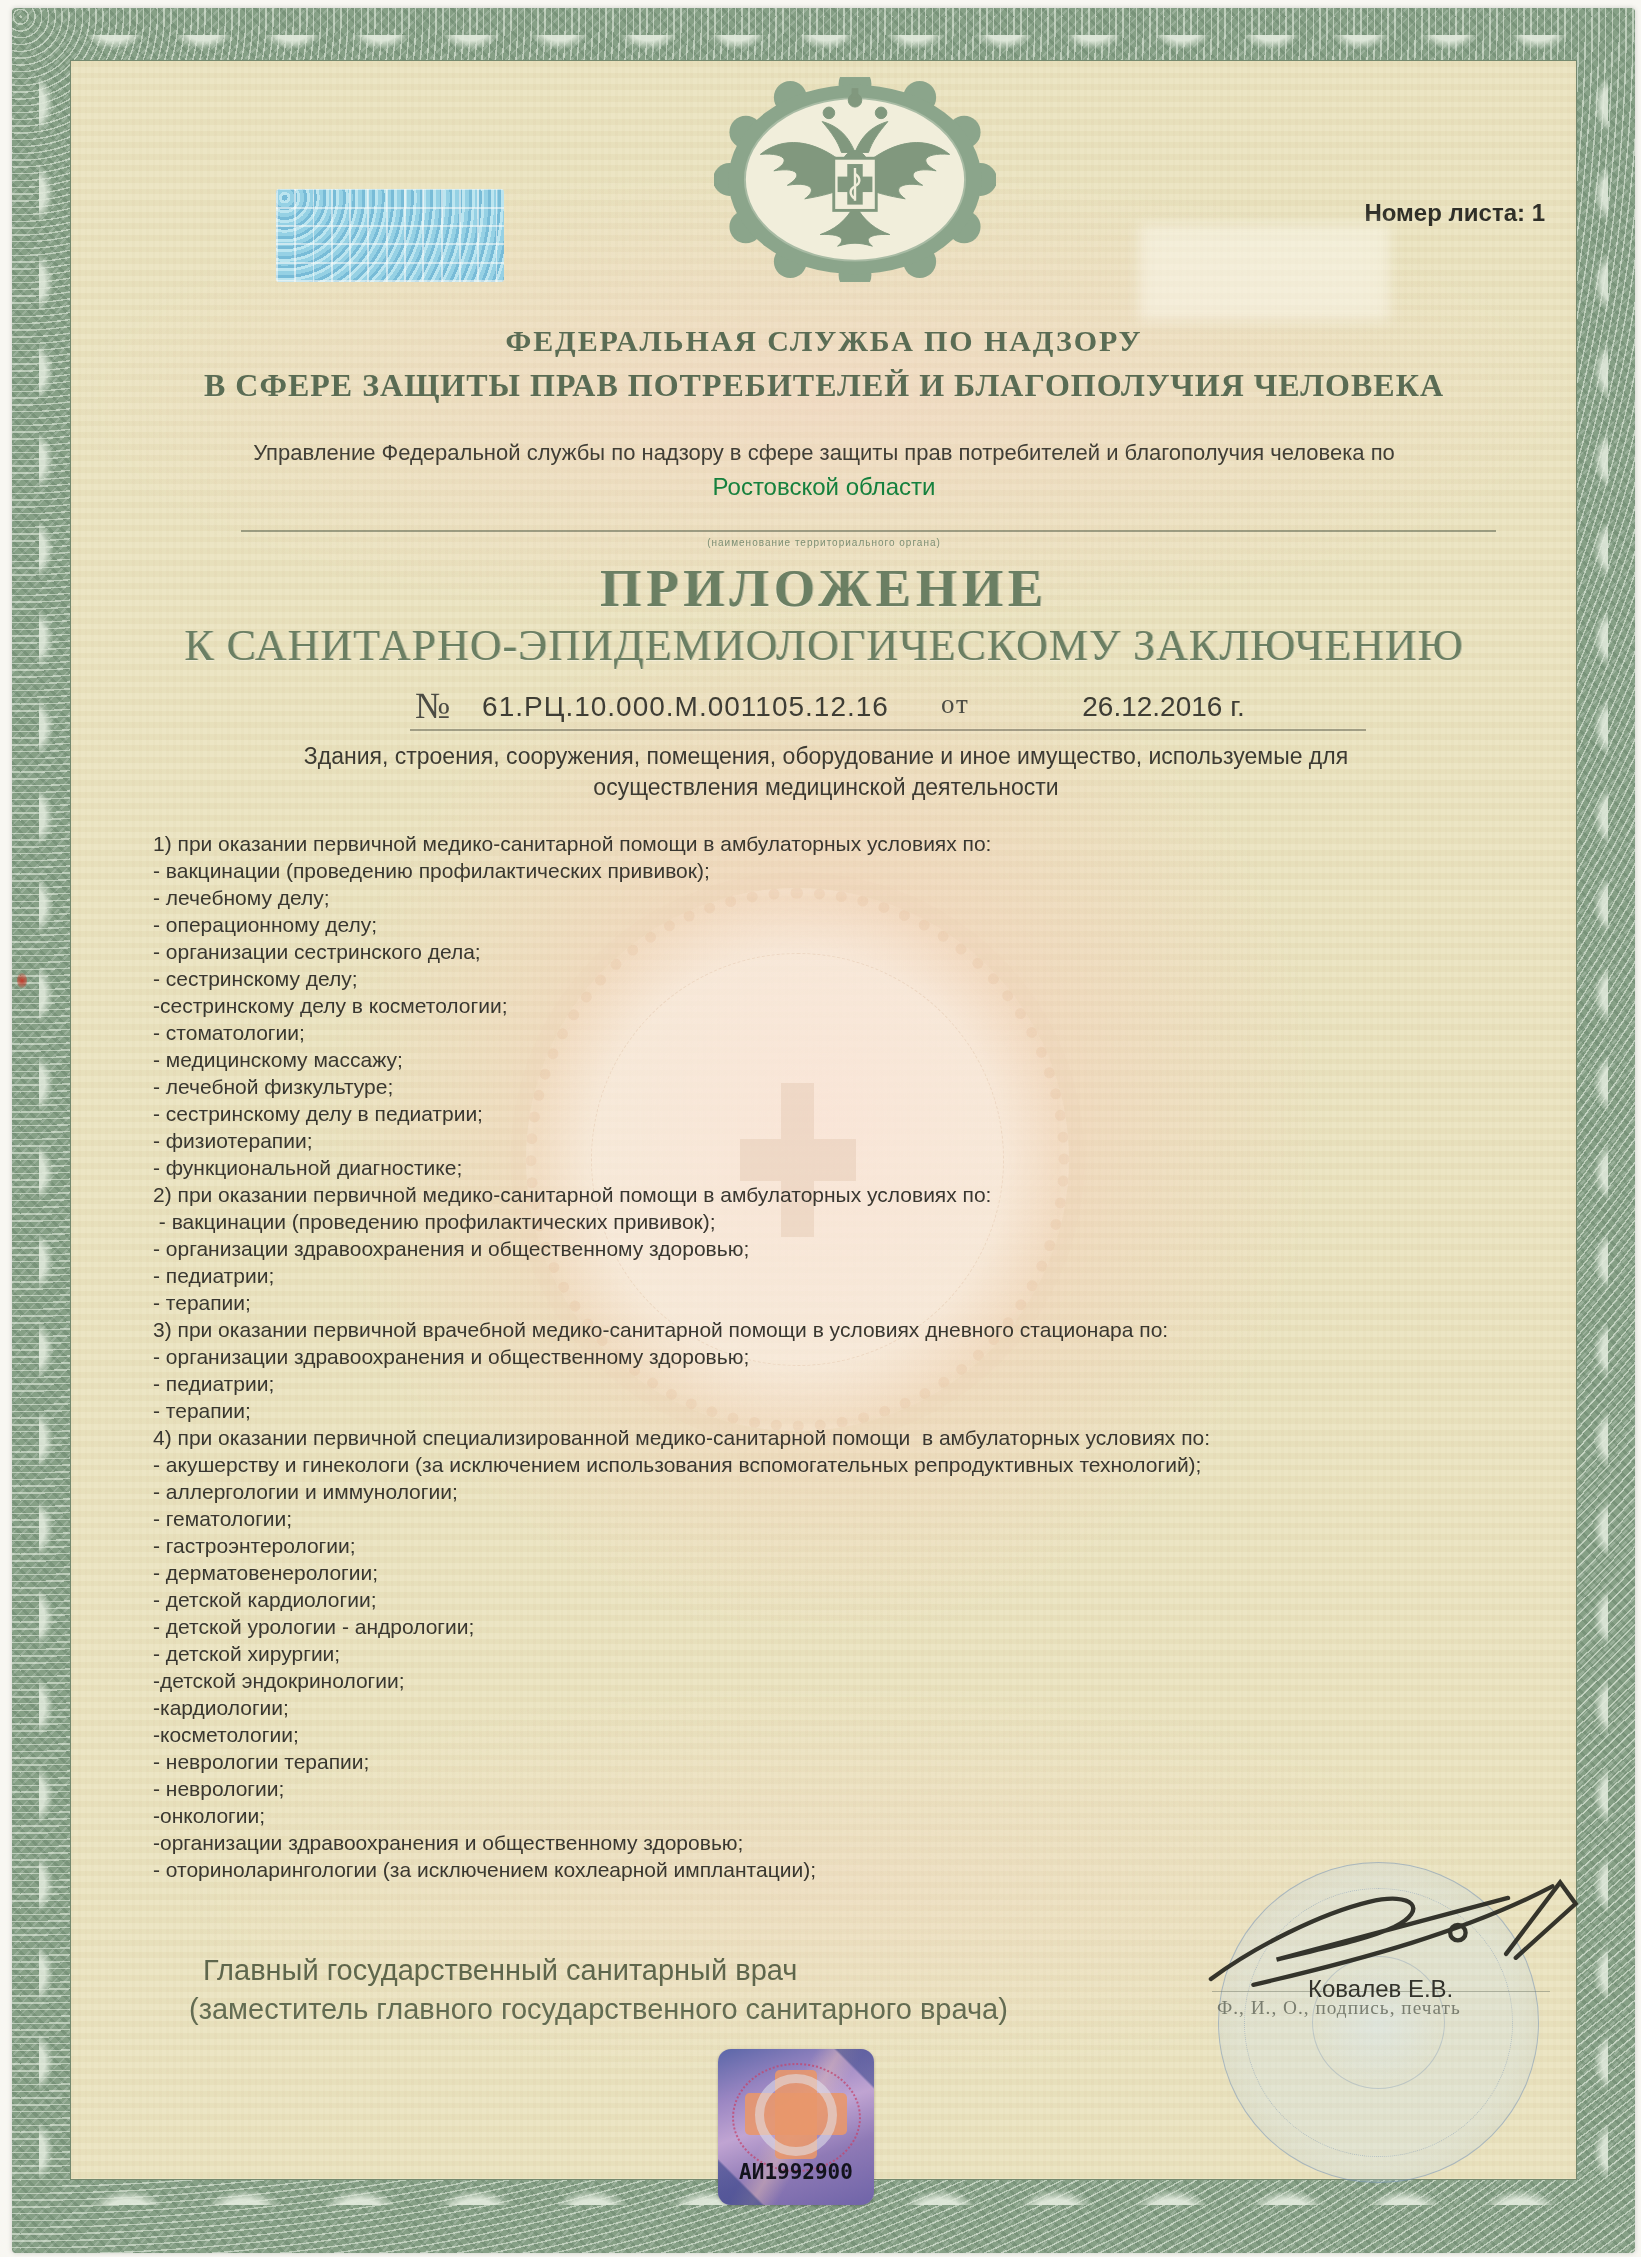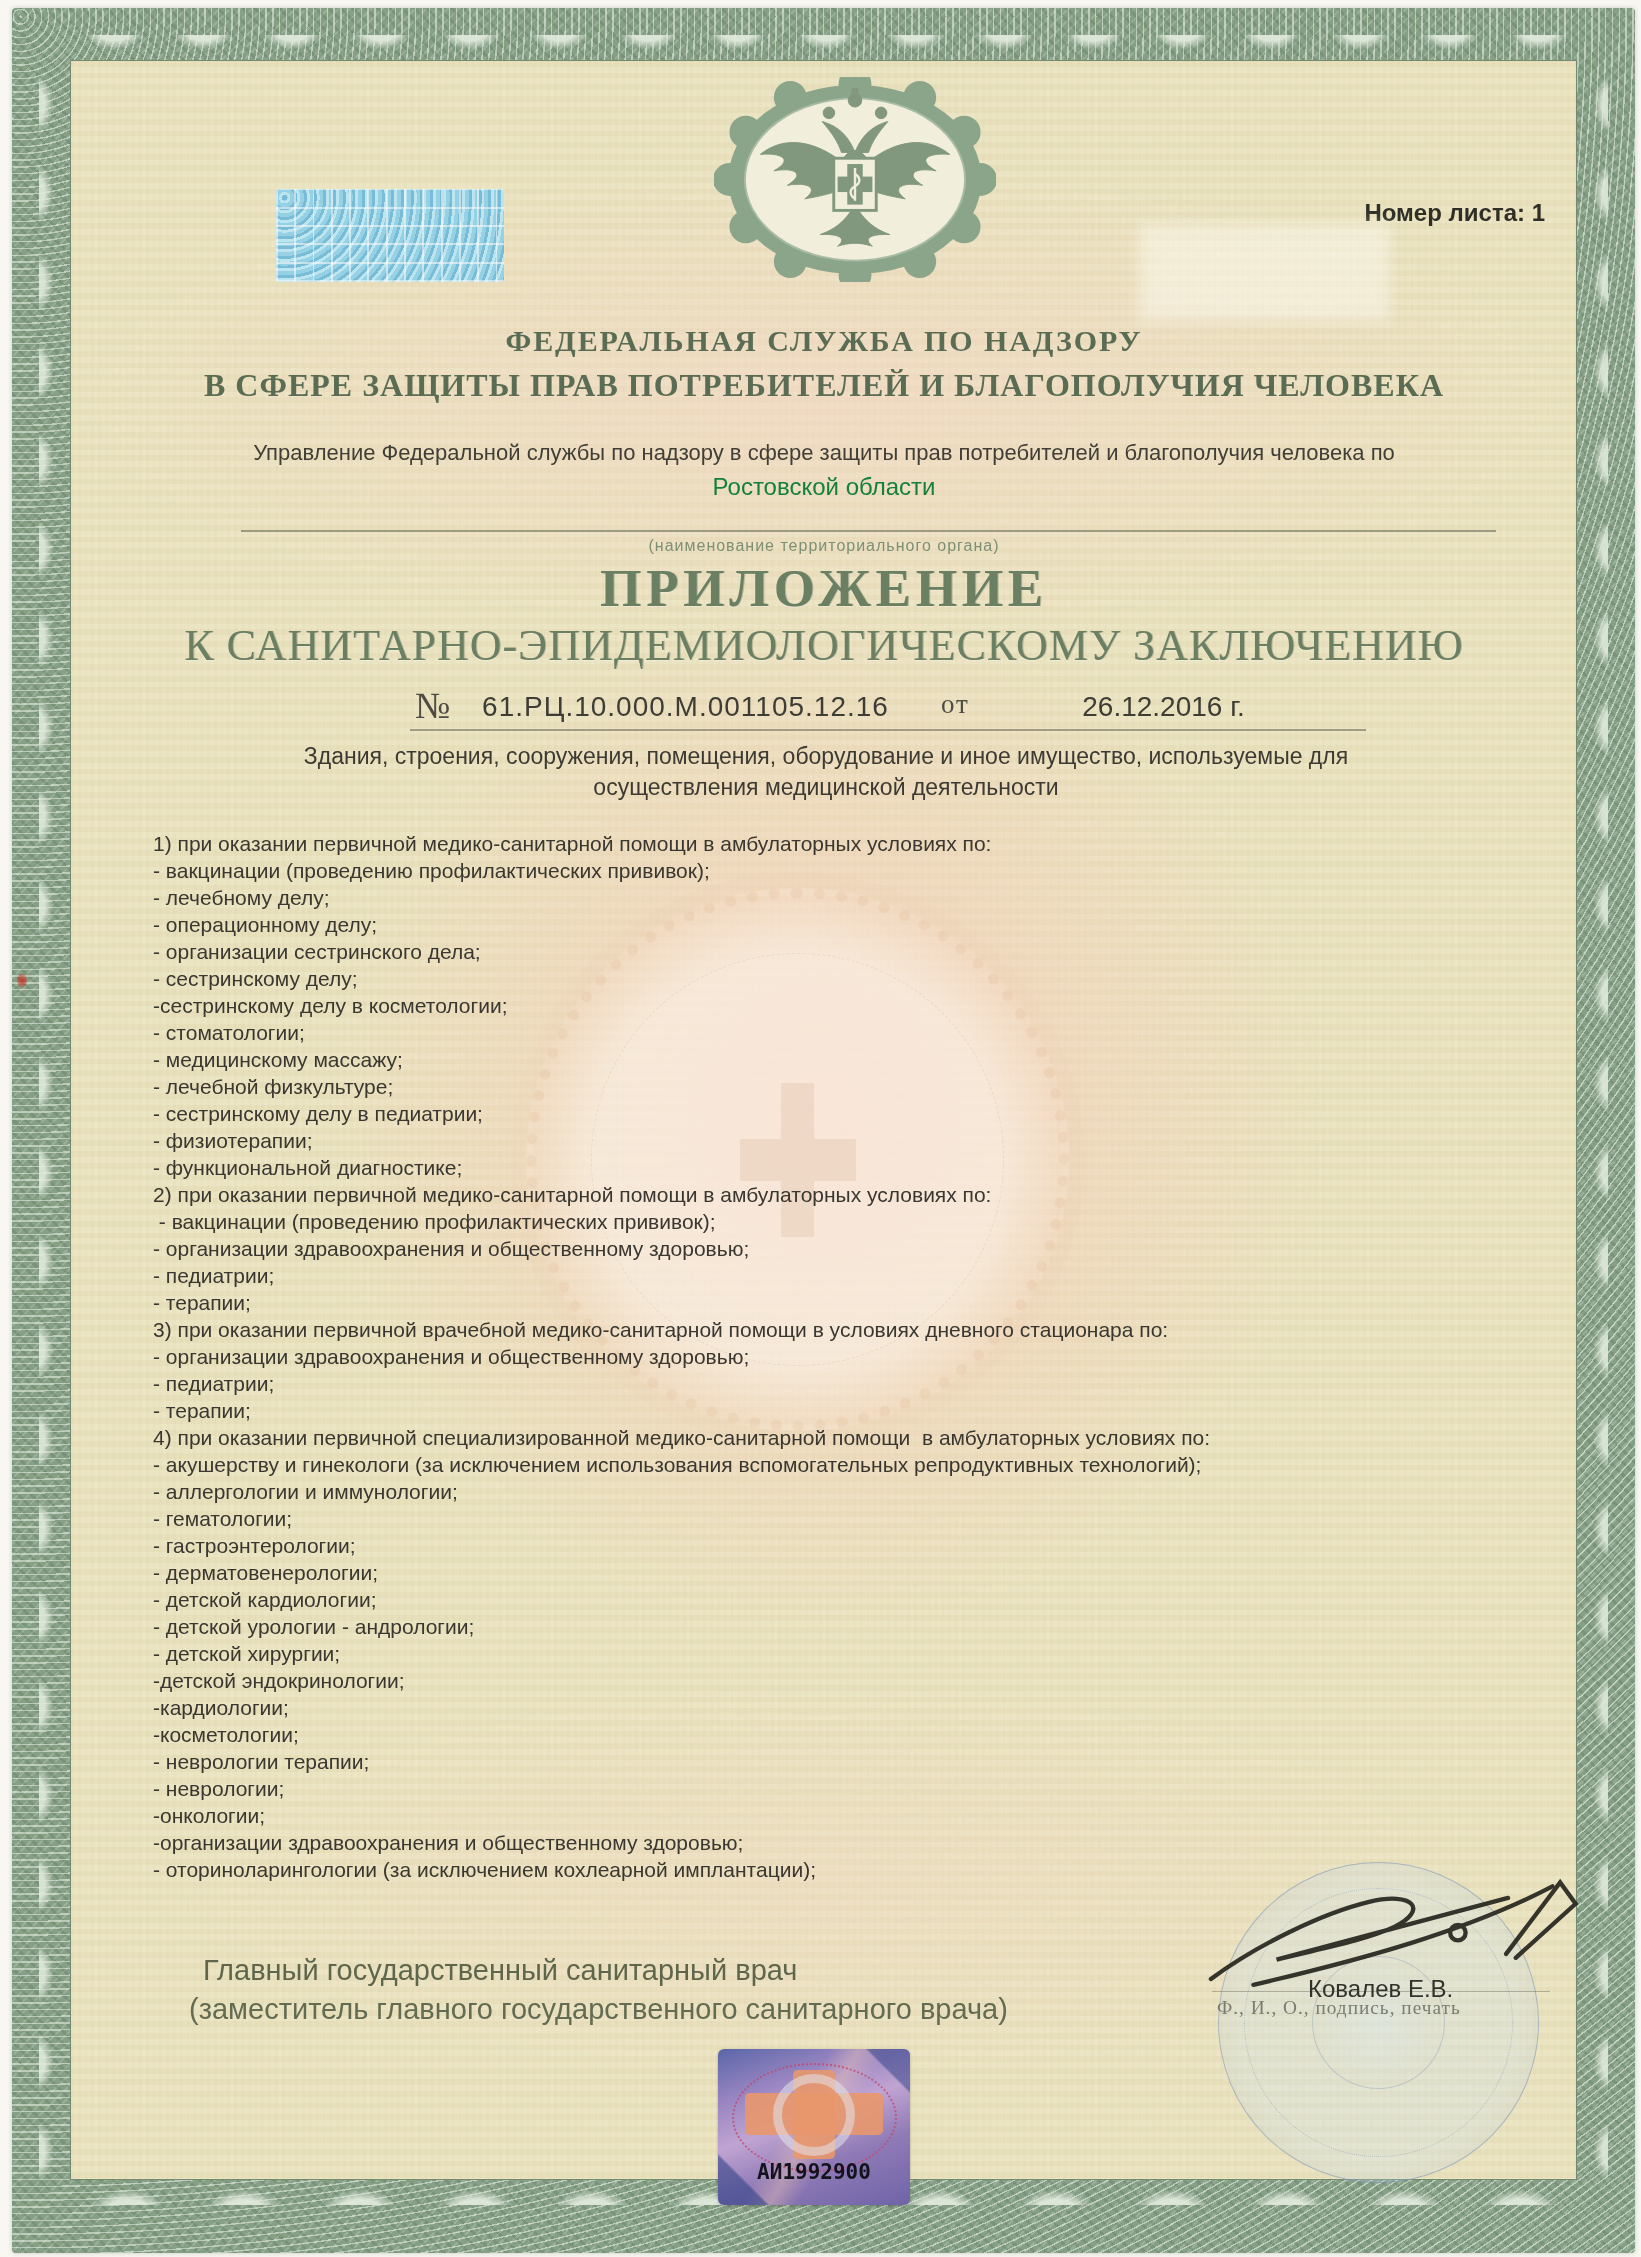--- a/index.html
+++ b/index.html
@@ -62,21 +62,21 @@
   .erased-patch{left:1139px;top:224px;width:251px;height:97px;
     background:rgba(252,250,240,.5);filter:blur(6.8px);}
 
   .agency-1{left:70px;top:324px;width:1508px;font-weight:bold;font-size:30px;
     letter-spacing:1.9px;color:#5a6c54;}
   .agency-2{left:70px;top:367px;width:1508px;font-weight:bold;font-size:32px;
     letter-spacing:1px;color:#5a6c54;}
   .org-1{left:70px;top:440px;width:1508px;font-size:22px;color:#403e36;}
   .org-2{left:70px;top:473px;width:1508px;font-size:24px;color:#15803d;}
   .org-rule{left:241px;top:530px;width:1255px;height:1.9px;background:rgba(75,85,65,.5);}
-  .org-caption{left:70px;top:537px;width:1508px;font-size:16px;color:#7d8f74;letter-spacing:1px;}
+  .org-caption{left:70px;top:537px;width:1508px;font-size:10px;color:#7d8f74;letter-spacing:1px;}
 
   .title-1{left:70px;top:558px;width:1508px;font-weight:bold;font-size:53px;letter-spacing:4.8px;
     color:#6b7f63;text-shadow:0 1px 0 rgba(255,255,255,.3),1px 0 0 rgba(90,110,85,.35);}
   .title-2{left:70px;top:620px;width:1508px;font-weight:normal;font-size:44px;letter-spacing:1px;
     color:#6b7f63;text-shadow:0 1px 0 rgba(255,255,255,.3),1px 0 0 rgba(90,110,85,.35);}
 
   .reg-sign{left:415px;top:684px;font-size:37px;color:#4c4c44;}
   .reg-underline{left:410px;top:729px;width:956px;height:1.9px;background:rgba(70,70,58,.45);}
   .reg-number{left:473px;top:691px;width:425px;text-align:center;font-size:28px;
     letter-spacing:1px;color:#3e3d35;}
@@ -110,23 +110,23 @@
   .stamp::before{content:"";position:absolute;inset:25px;border-radius:50%;
     border:1.9px dotted rgba(105,135,175,.40);}
   .stamp::after{content:"";position:absolute;inset:93px;border-radius:50%;
     border:1.9px solid rgba(105,135,175,.30);background:radial-gradient(circle, rgba(220,235,246,.35), transparent 70%);}
 
   .signature-svg{left:1197px;top:1842px;width:406px;height:164px;}
   .sig-line{left:1212px;top:1991px;width:338px;height:1px;background:rgba(120,125,110,.5);}
   .signer-name{left:1308px;top:1975px;font-size:24px;color:#32322b;}
   .signer-caption{left:1217px;top:1997px;font-size:19.3px;letter-spacing:1px;color:rgba(95,100,88,.8);font-family:Liberation Serif, serif;}
 
-  .sticker{left:718px;top:2049px;width:156px;height:156px;border-radius:6px;overflow:hidden;
+  .sticker{left:718px;top:2049px;width:156px;height:156px;border-radius:13px;overflow:hidden;
     background:linear-gradient(160deg,#5a66a8 0%,#9a86c2 25%,#c0a4d2 45%,#8f7ab6 68%,#6f64a8 100%);
-    box-shadow:0 1px 2.9px rgba(0,0,0,.25);padding-left:36px;}
+    box-shadow:0 1px 2.9px rgba(0,0,0,.25);}
   .sticker::before{content:"";position:absolute;inset:0;
     background:
       linear-gradient(45deg, rgba(40,60,130,.55) 0 14%, transparent 15%),
       linear-gradient(225deg, rgba(40,60,130,.5) 0 12%, transparent 13%),
       linear-gradient(120deg, transparent 40%, rgba(255,210,180,.35) 50%, transparent 60%);}
   .sticker .ring{position:absolute;inset:13.5px 13.5px 33px 13.5px;border-radius:50%;
     border:2.9px dotted rgba(195,70,110,.75);}
   .sticker .cross-v{position:absolute;left:50%;top:21px;width:42px;height:89px;
     transform:translateX(-50%);background:#e8976c;border-radius:4.8px;opacity:.9;}
   .sticker .cross-h{position:absolute;top:44px;left:27px;right:27px;height:42px;

